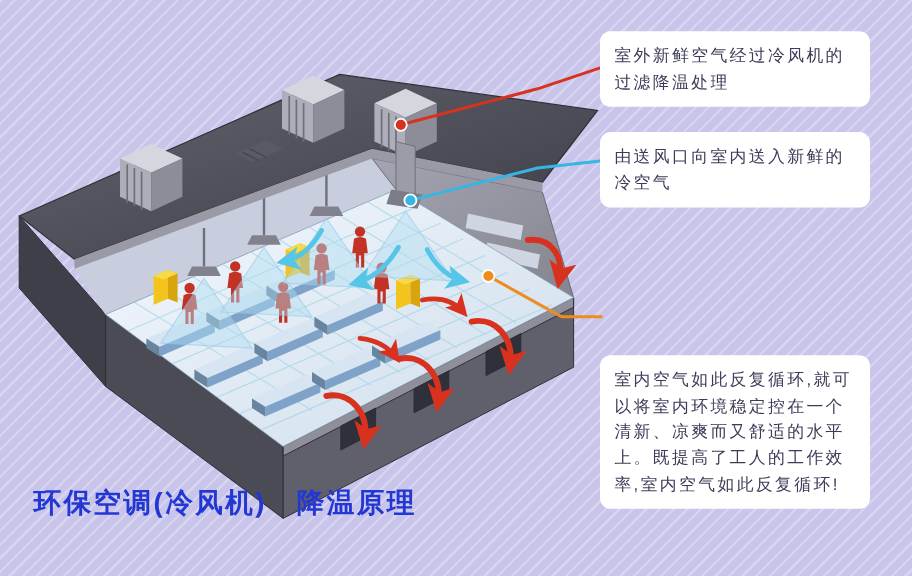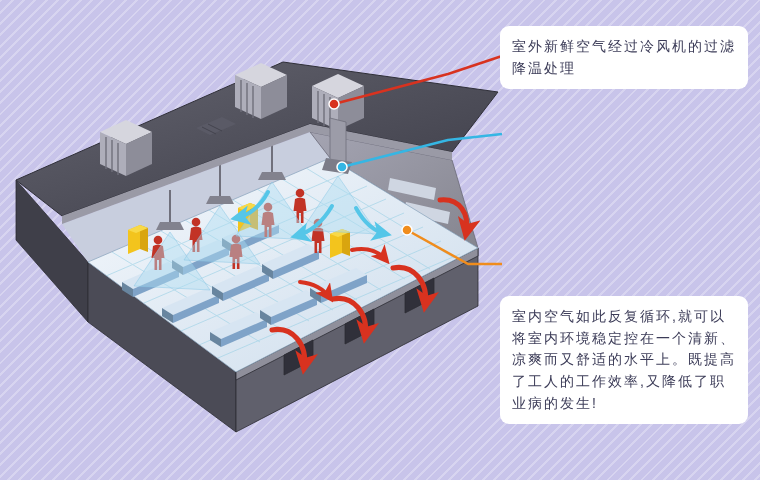--- a/index.html
+++ b/index.html
@@ -8,21 +8,21 @@
     width:760px;height:480px;
     overflow:hidden;
     font-family:"Liberation Sans",sans-serif;
     background-color:#c8c4ea;
     background-image:repeating-linear-gradient(135deg,
       rgba(255,255,255,0.28) 0px, rgba(255,255,255,0.28) 2px,
       rgba(255,255,255,0) 2px, rgba(255,255,255,0) 8px);
   }
   .illustration{position:absolute;left:0;top:0;width:760px;height:480px;}
   .callout{
-    position:absolute;left:500px;width:248px;
+    position:absolute;left:500px;width:225px;
     background:#ffffff;border-radius:9px;
     padding:10px 12px;box-sizing:border-box;
     color:#3c3c58;font-size:14px;line-height:1.55;letter-spacing:2px;
   }
   .c1{top:26px}
   .c2{top:110px}
   .c3{top:184px}
   .c4{top:296px}
   .title{
     position:absolute;left:28px;top:404px;margin:0;
@@ -199,17 +199,21 @@
       <polyline points="342,167 448,140 502,134" stroke="#35b6e4"></polyline>
       <circle cx="342" cy="167" r="5" stroke="#ffffff" stroke-width="1.5" fill="#35b6e4"></circle>
       <polyline points="407,230 468,264 502,264" stroke="#f08c1c"></polyline>
       <circle cx="407" cy="230" r="5" stroke="#ffffff" stroke-width="1.5" fill="#f08c1c"></circle>
     </g>
   </svg>
 
   <div class="callout c1">
     <span>室外新鲜空气经过冷风机的过滤降温处理</span>
   </div>
+  <div class="callout c2">
+    <span>由送风口向室内送入新鲜的冷空气</span>
+  </div>
   <div class="callout c4">
-    <span>室内空气如此反复循环,就可以将室内环境稳定控在一个清新、凉爽而又舒适的水平上。既提高了工人的工作效率,又降低了职业病的发生!</span>
+    <span>室内空气如此反复循环,就可以将室内环境稳定控在一个清新、凉爽而又舒适的水平上。既提高了工人的工作效率,室内空气如此反复循环!</span>
   </div>
 
+  <h1 class="title">环保空调(冷风机)　降温原理</h1>
 </div>
 
 </body></html>

